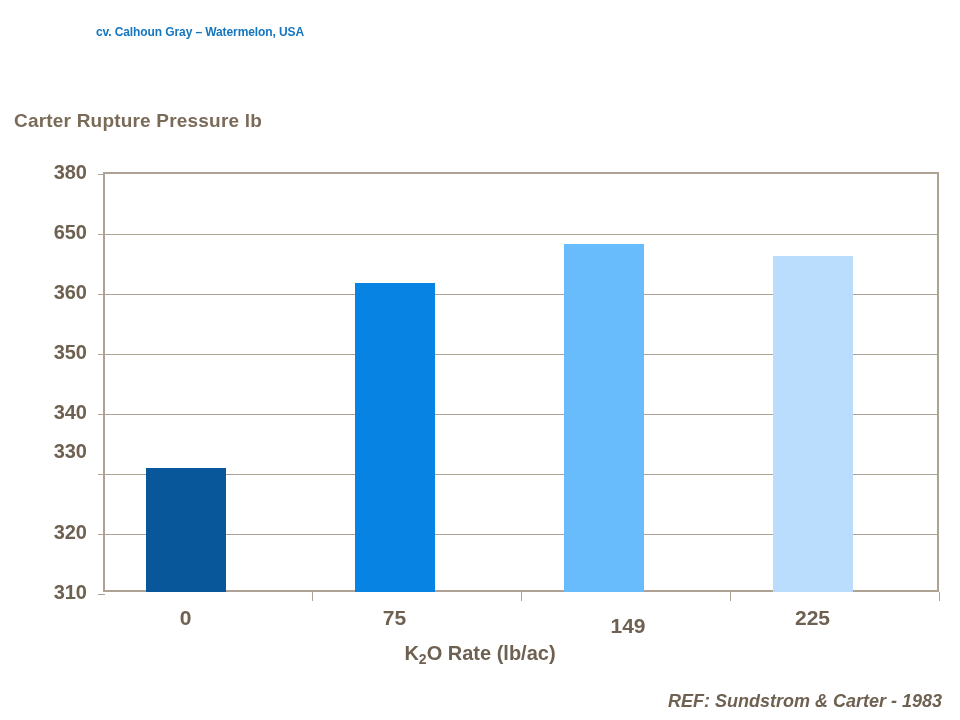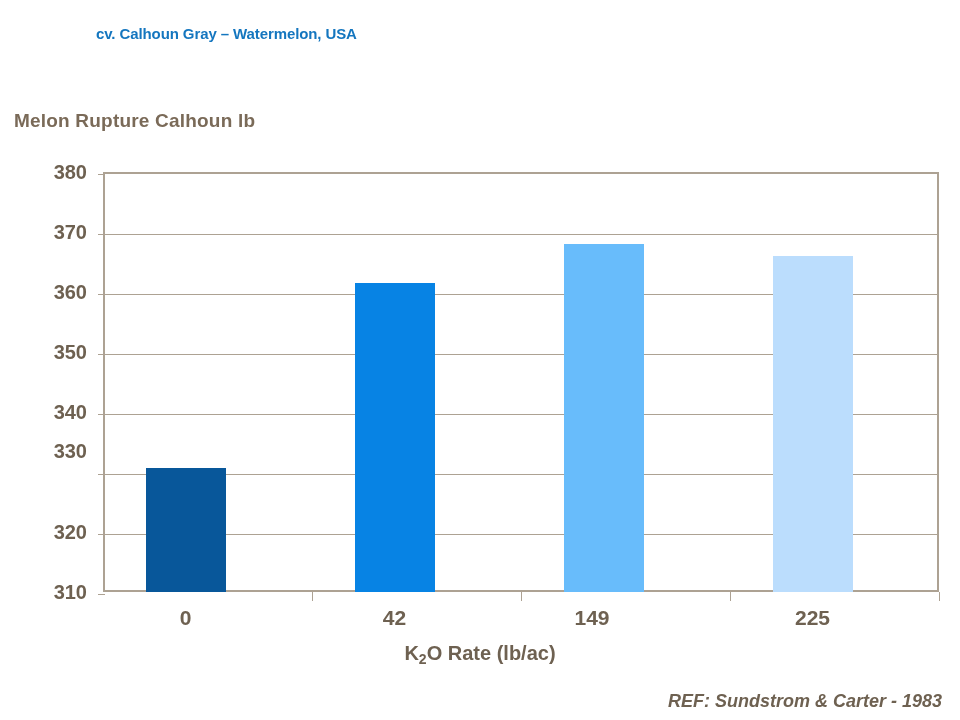--- a/index.html
+++ b/index.html
@@ -23,21 +23,21 @@
     width: 800px;
   }
   .chart-title {
     font-size: 27px;
     font-weight: bold;
     color: #1476BF;
     line-height: 1.08;
     letter-spacing: -0.2px;
   }
   .chart-subtitle {
-    font-size: 15px;
+    font-size: 12px;
     font-weight: bold;
     color: #1476BF;
     margin-top: 3px;
     letter-spacing: -0.1px;
   }
 
   .axis-y-label {
     position: absolute;
     left: 14px;
     top: 110px;
@@ -146,21 +146,21 @@
     color: #6E6151;
   }
 </style>
 </head>
 <body>
 
 <div class="title-block">
   <div class="chart-subtitle">cv. Calhoun Gray – Watermelon, USA</div>
 </div>
 
-<div class="axis-y-label">Melon Rupture Calhoun lb</div>
+<div class="axis-y-label">Carter Rupture Pressure lb</div>
 
 <div class="plot-wrap">
   <div class="plot-area" id="plot-area">
       <div class="ytick-mark" style="top: 0px;"></div>
       <div class="gridline" style="top: 60px;"></div>
       <div class="ytick-mark" style="top: 60px;"></div>
       <div class="gridline" style="top: 120px;"></div>
       <div class="ytick-mark" style="top: 120px;"></div>
       <div class="gridline" style="top: 180px;"></div>
       <div class="ytick-mark" style="top: 180px;"></div>
@@ -173,33 +173,33 @@
       <div class="ytick-mark" style="top: 420px;"></div>
     </div>
   <div class="bars-layer" id="bars-layer">
       <div class="bar" title="0: 330.7" style="left: 42.5px; width: 80px; top: 295.8px; height: 124.2px; background: rgb(8, 87, 154);"></div>
       <div class="bar" title="75: 361.5" style="left: 251.5px; width: 80px; top: 111px; height: 309px; background: rgb(7, 131, 228);"></div>
       <div class="bar" title="149: 368" style="left: 460.5px; width: 80px; top: 72px; height: 348px; background: rgb(104, 188, 251);"></div>
       <div class="bar" title="225: 366" style="left: 669.5px; width: 80px; top: 84px; height: 336px; background: rgb(187, 221, 253);"></div>
     </div>
   <div id="axes-layer">
       <div class="ytick-label" style="top: 172px; left: 17px; right: auto;">380</div>
-      <div class="ytick-label" style="top: 232px; left: 17px; right: auto;">370</div>
+      <div class="ytick-label" style="top: 232px; left: 17px; right: auto;">650</div>
       <div class="ytick-label" style="top: 292px; left: 17px; right: auto;">360</div>
       <div class="ytick-label" style="top: 352px; left: 17px; right: auto;">350</div>
       <div class="ytick-label" style="top: 412px; left: 17px; right: auto;">340</div>
       <div class="ytick-label" style="top: 451px; left: 17px; right: auto;">330</div>
       <div class="ytick-label" style="top: 532px; left: 17px; right: auto;">320</div>
       <div class="ytick-label" style="top: 592px; left: 17px; right: auto;">310</div>
       <div class="xtick-mark" style="left: 312px;"></div>
       <div class="xtick-label" style="left: 105.5px;">0</div>
       <div class="xtick-mark" style="left: 521px;"></div>
-      <div class="xtick-label" style="left: 314.5px;">42</div>
+      <div class="xtick-label" style="left: 314.5px;">75</div>
       <div class="xtick-mark" style="left: 730px;"></div>
-      <div class="xtick-label" style="left: 512px;">149</div>
+      <div class="xtick-label" style="left: 548px; margin-top: 8px;">149</div>
       <div class="xtick-mark" style="left: 939px;"></div>
       <div class="xtick-label" style="left: 732.5px;">225</div>
     </div>
 </div>
 
 <div class="axis-x-label">
   <span>K</span><sub>2</sub><span>O Rate (lb/ac)</span>
 </div>
 
 <div class="ref-note">REF: Sundstrom &amp; Carter - 1983</div>

